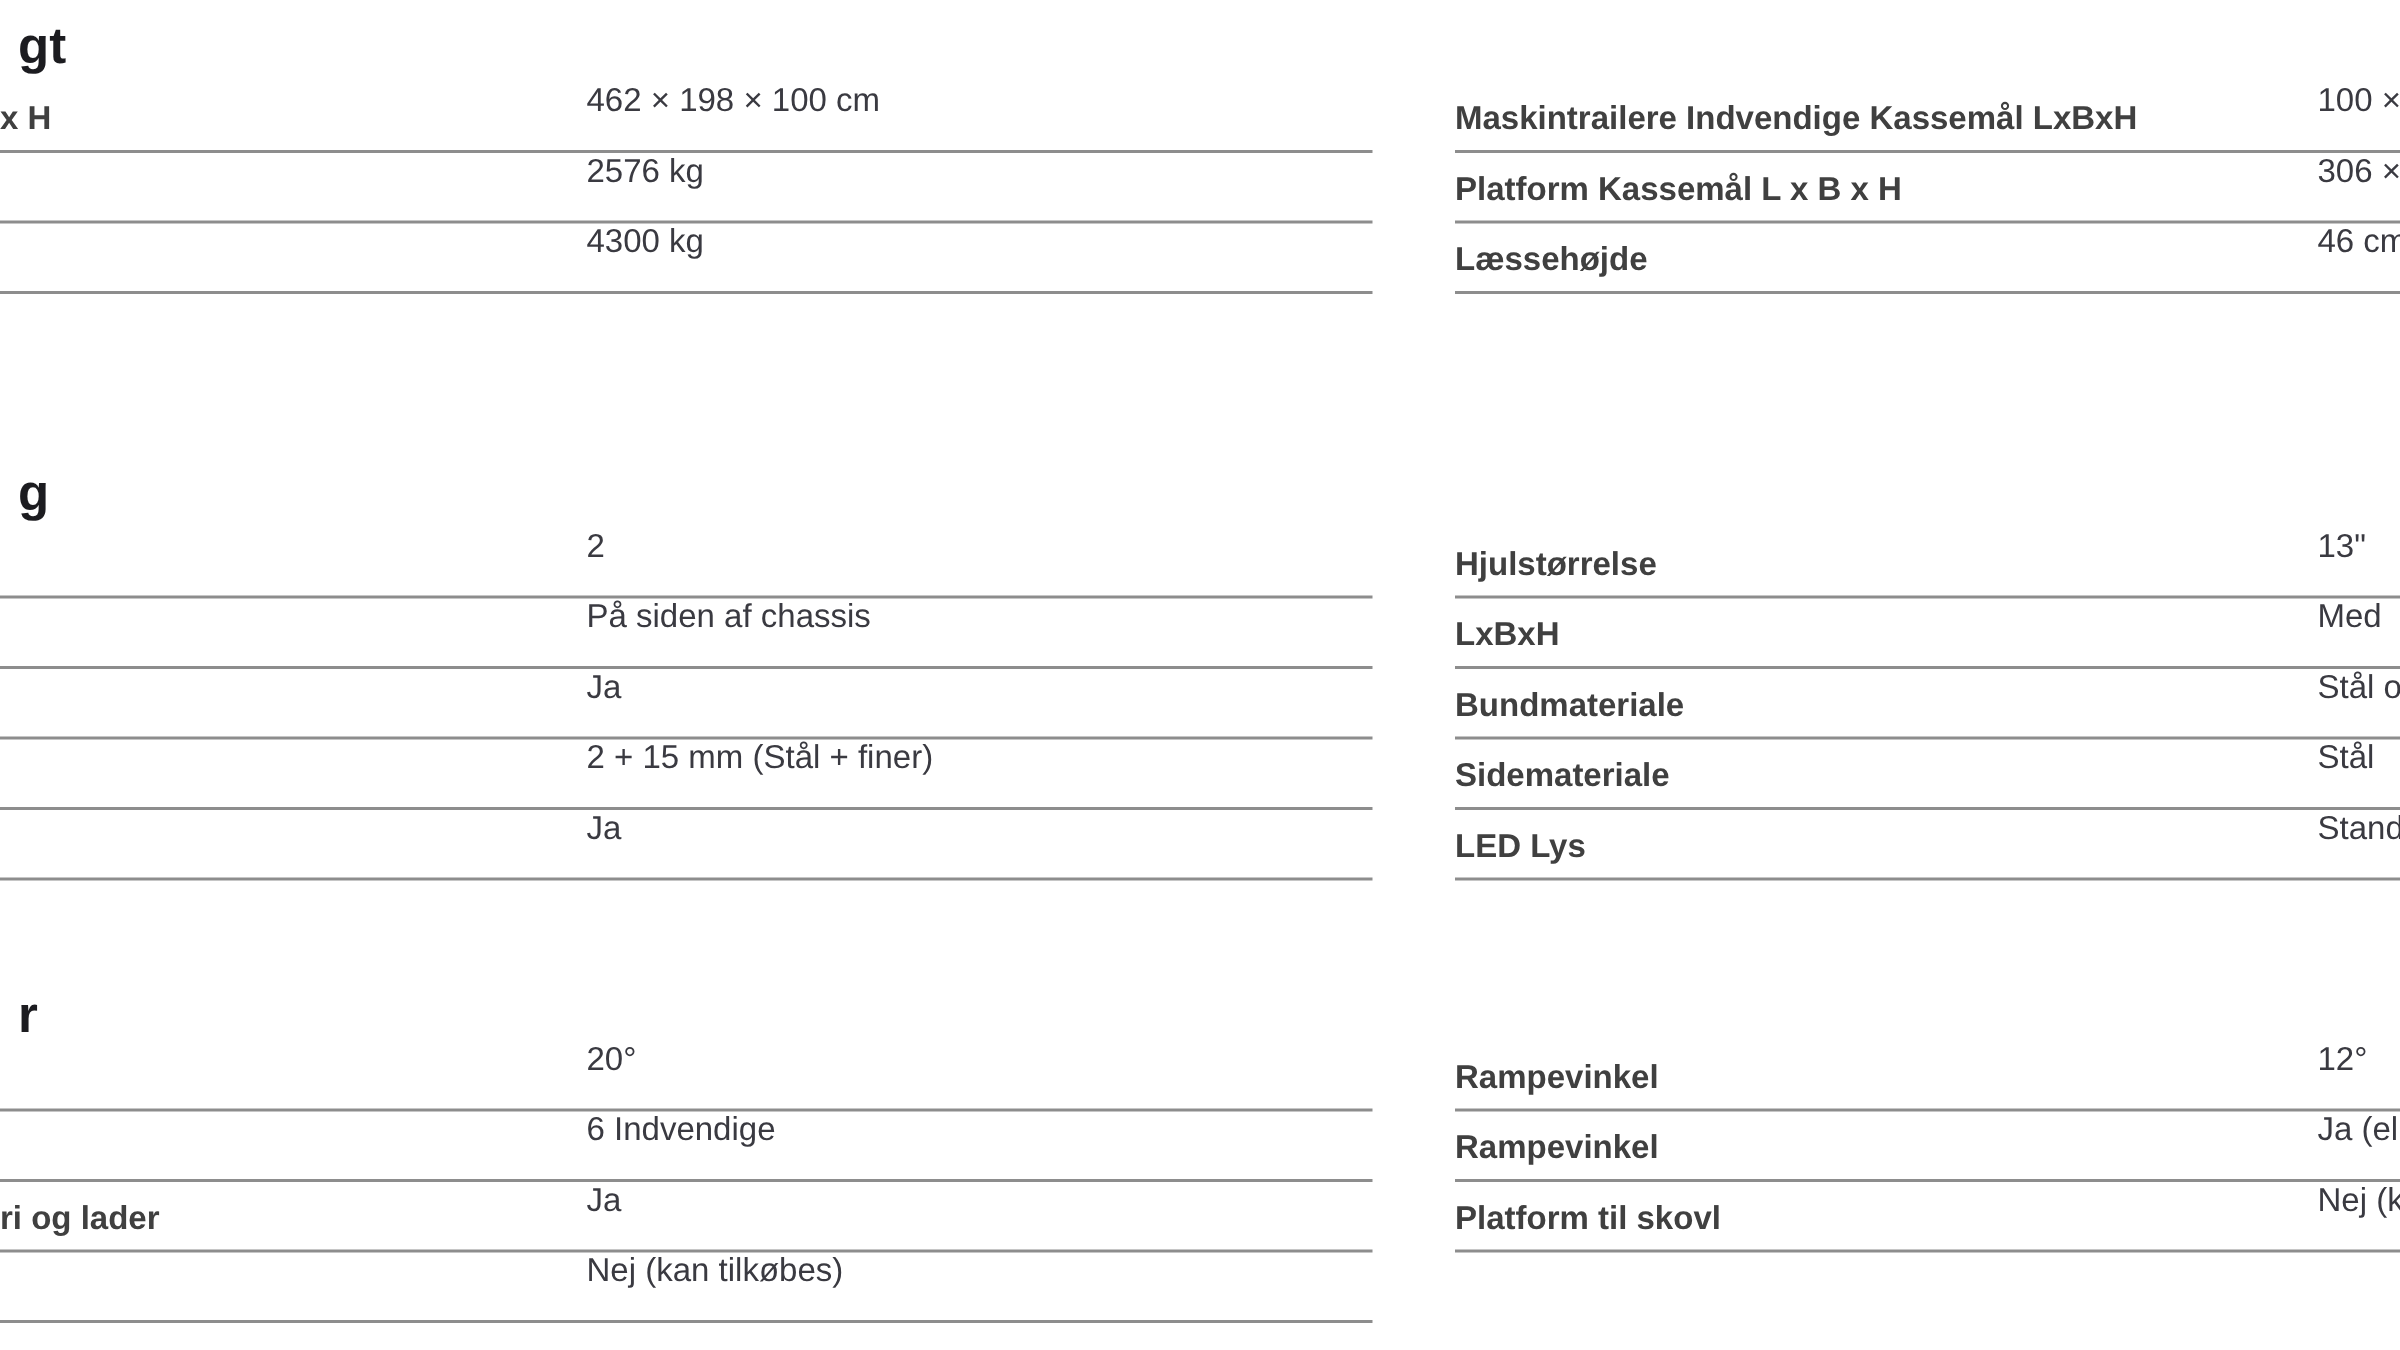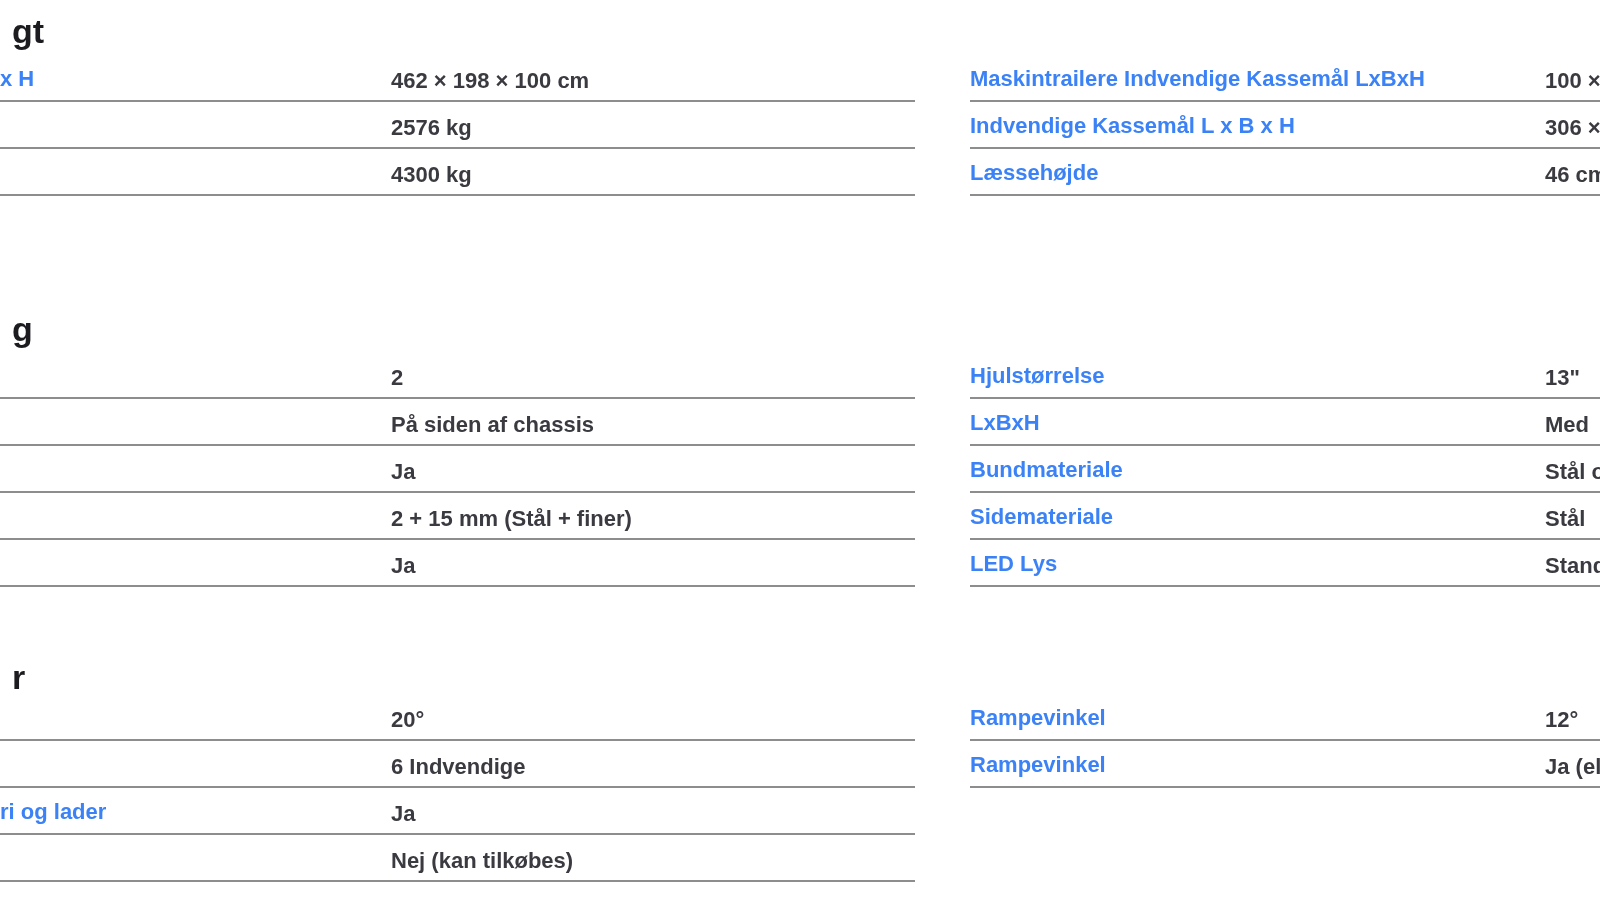--- a/index.html
+++ b/index.html
@@ -40,28 +40,28 @@
     height: 47px;
     box-sizing: border-box;
     border-bottom: 2px solid #8d8d8d;
   }
   .row .label {
     position: absolute;
     left: 0;
     bottom: 8px;
     font-size: 22px;
     font-weight: 700;
-    color: #3b82f6;
+    color: #404040;
     white-space: nowrap;
   }
   .row .value {
     position: absolute;
-    bottom: 6px;
+    bottom: 20px;
     font-size: 22px;
-    font-weight: 700;
+    font-weight: 400;
     color: #3a3a41;
     white-space: nowrap;
   }
   .tbl-left .value { left: 391px; }
   .tbl-right .value { left: 575px; }
 
   #s1-heading { top: 2px; }
   #s1-left, #s1-right { top: 55px; }
   #s2-heading { top: 300px; }
   #s2-left, #s2-right { top: 352px; }
@@ -89,21 +89,21 @@
       <span class="value">4300 kg</span>
     </div>
   </div>
 
   <div id="s1-right" class="tbl tbl-right">
     <div class="row">
       <span class="label">Maskintrailere Indvendige Kassemål LxBxH</span>
       <span class="value">100 ×</span>
     </div>
     <div class="row">
-      <span class="label">Indvendige Kassemål L x B x H</span>
+      <span class="label">Platform Kassemål L x B x H</span>
       <span class="value">306 ×</span>
     </div>
     <div class="row">
       <span class="label">Læssehøjde</span>
       <span class="value">46 cm</span>
     </div>
   </div>
 
   <h2 id="s2-heading" class="heading">g</h2>
 
@@ -176,15 +176,19 @@
 
   <div id="s3-right" class="tbl tbl-right">
     <div class="row">
       <span class="label">Rampevinkel</span>
       <span class="value">12°</span>
     </div>
     <div class="row">
       <span class="label">Rampevinkel</span>
       <span class="value">Ja (el</span>
     </div>
+    <div class="row">
+      <span class="label">Platform til skovl</span>
+      <span class="value">Nej (k</span>
+    </div>
   </div>
 
 </div>
 
 </body></html>

